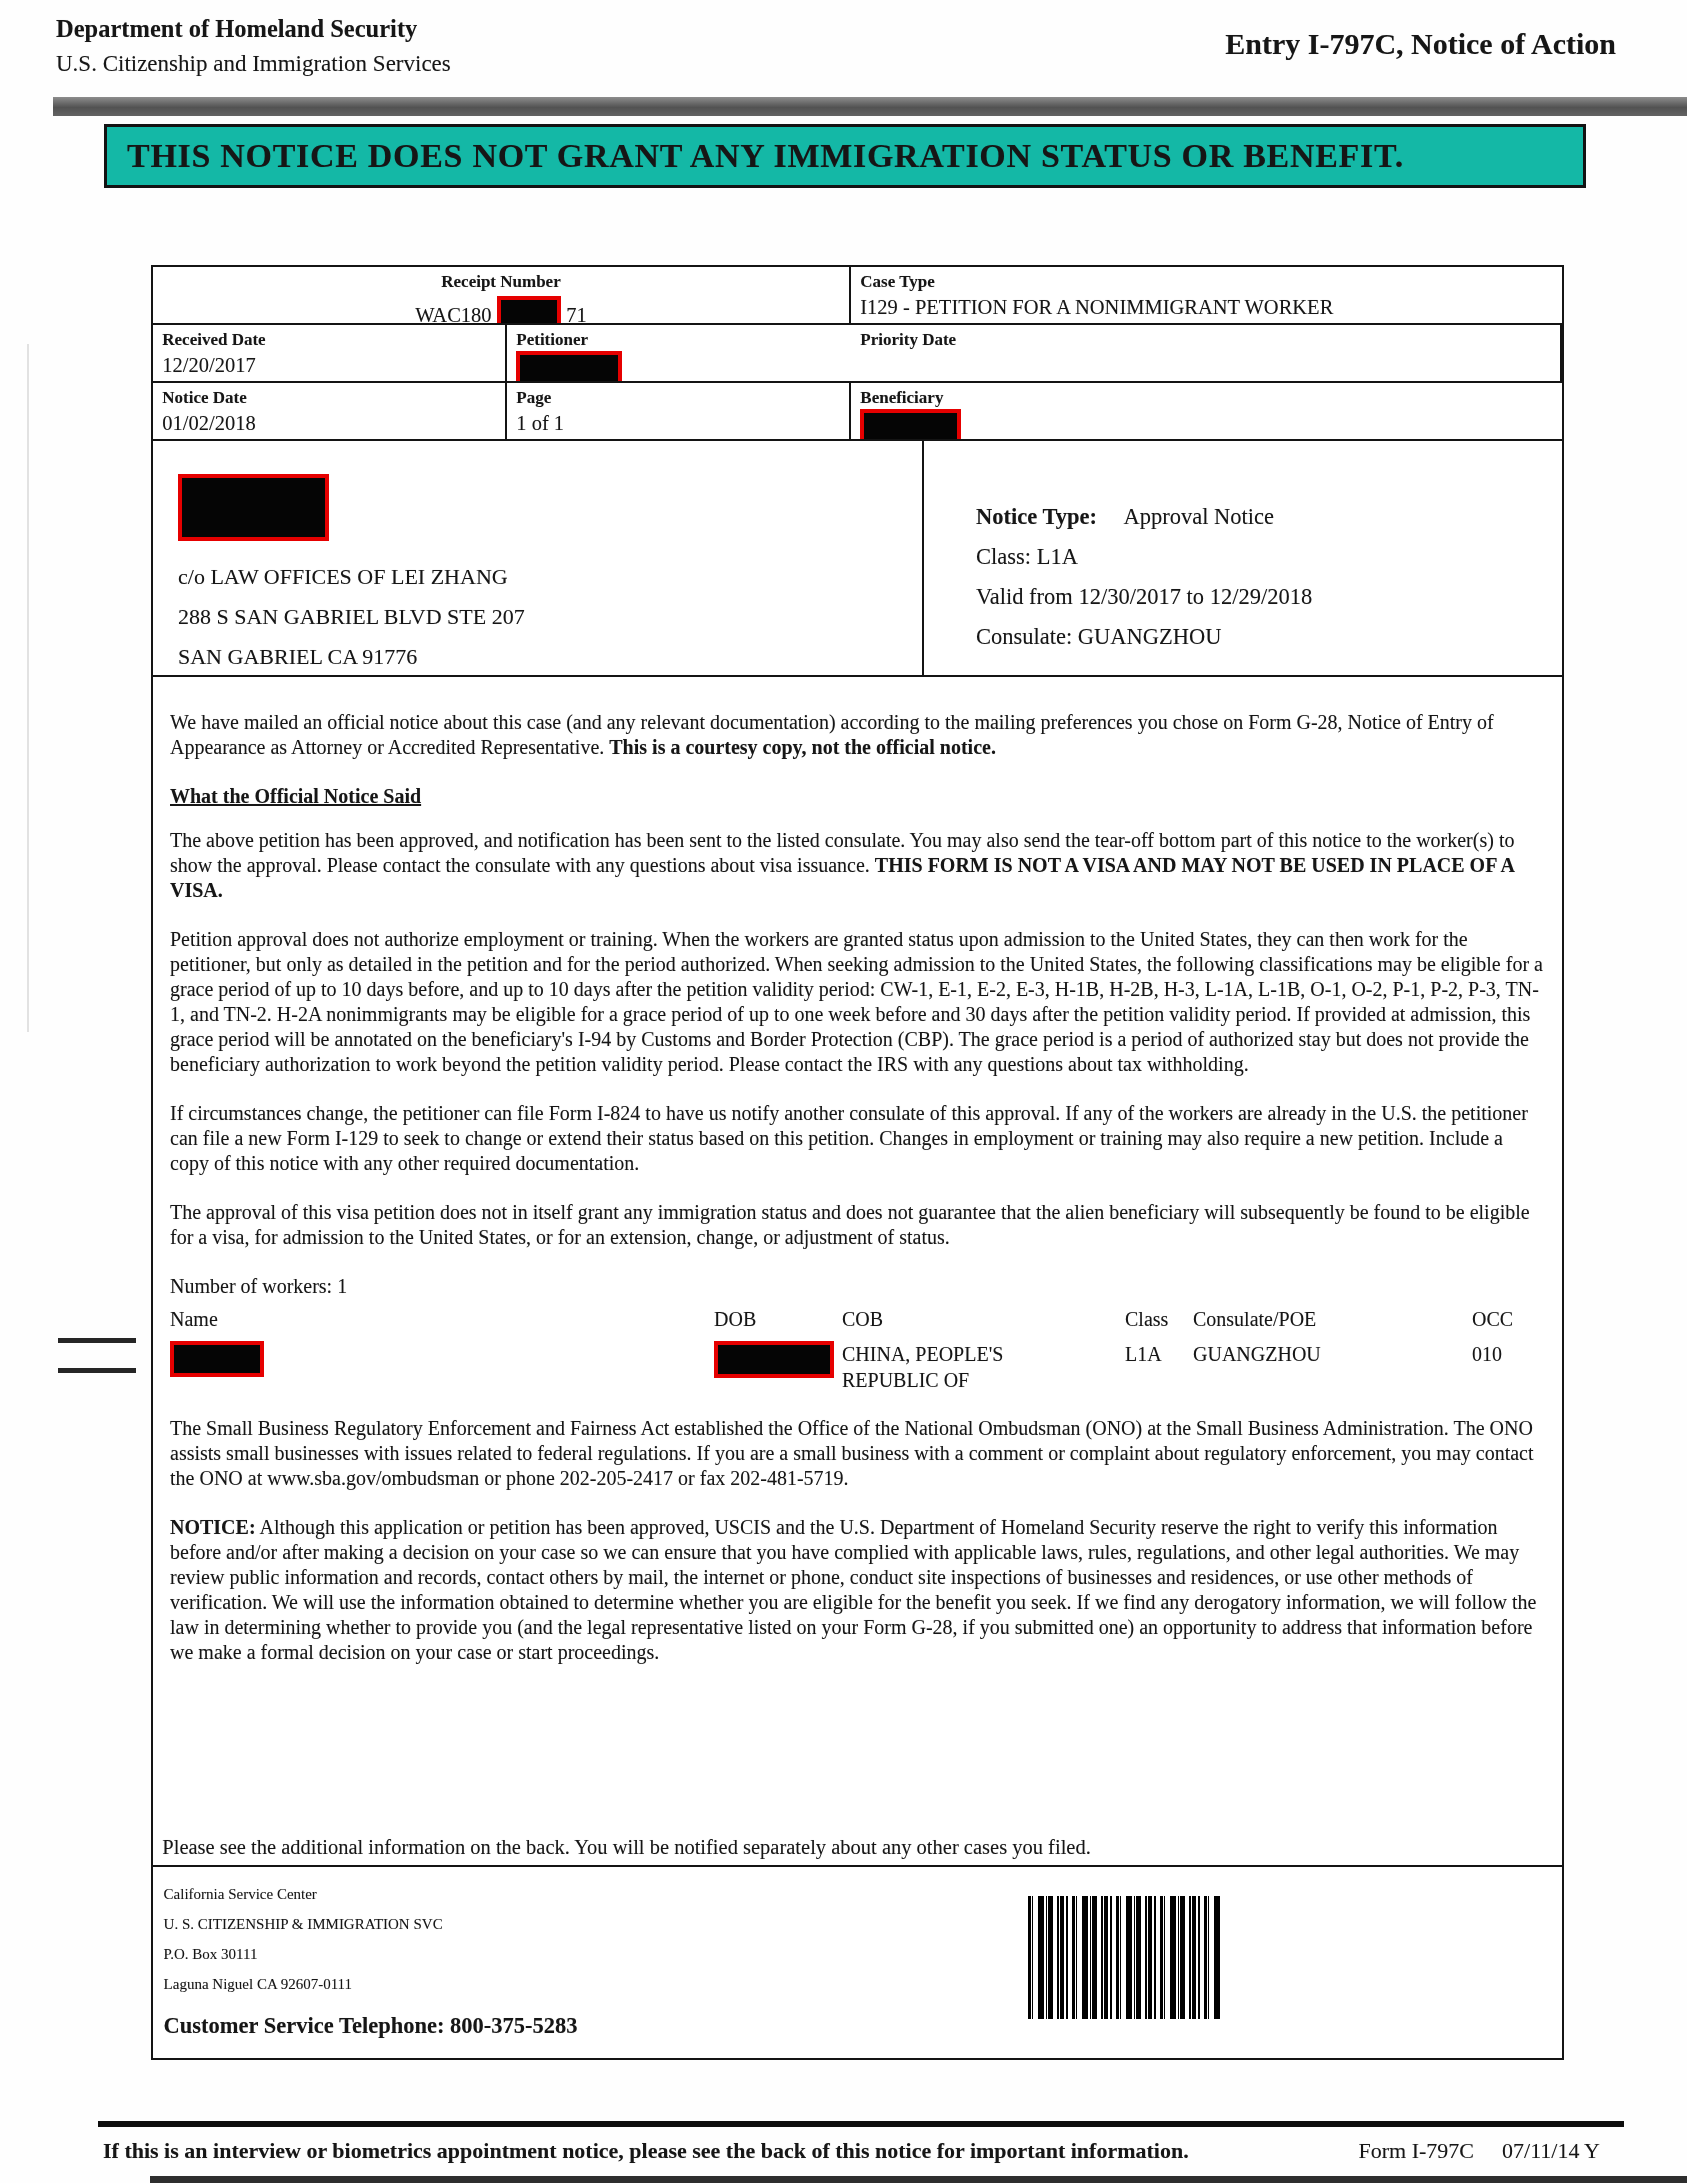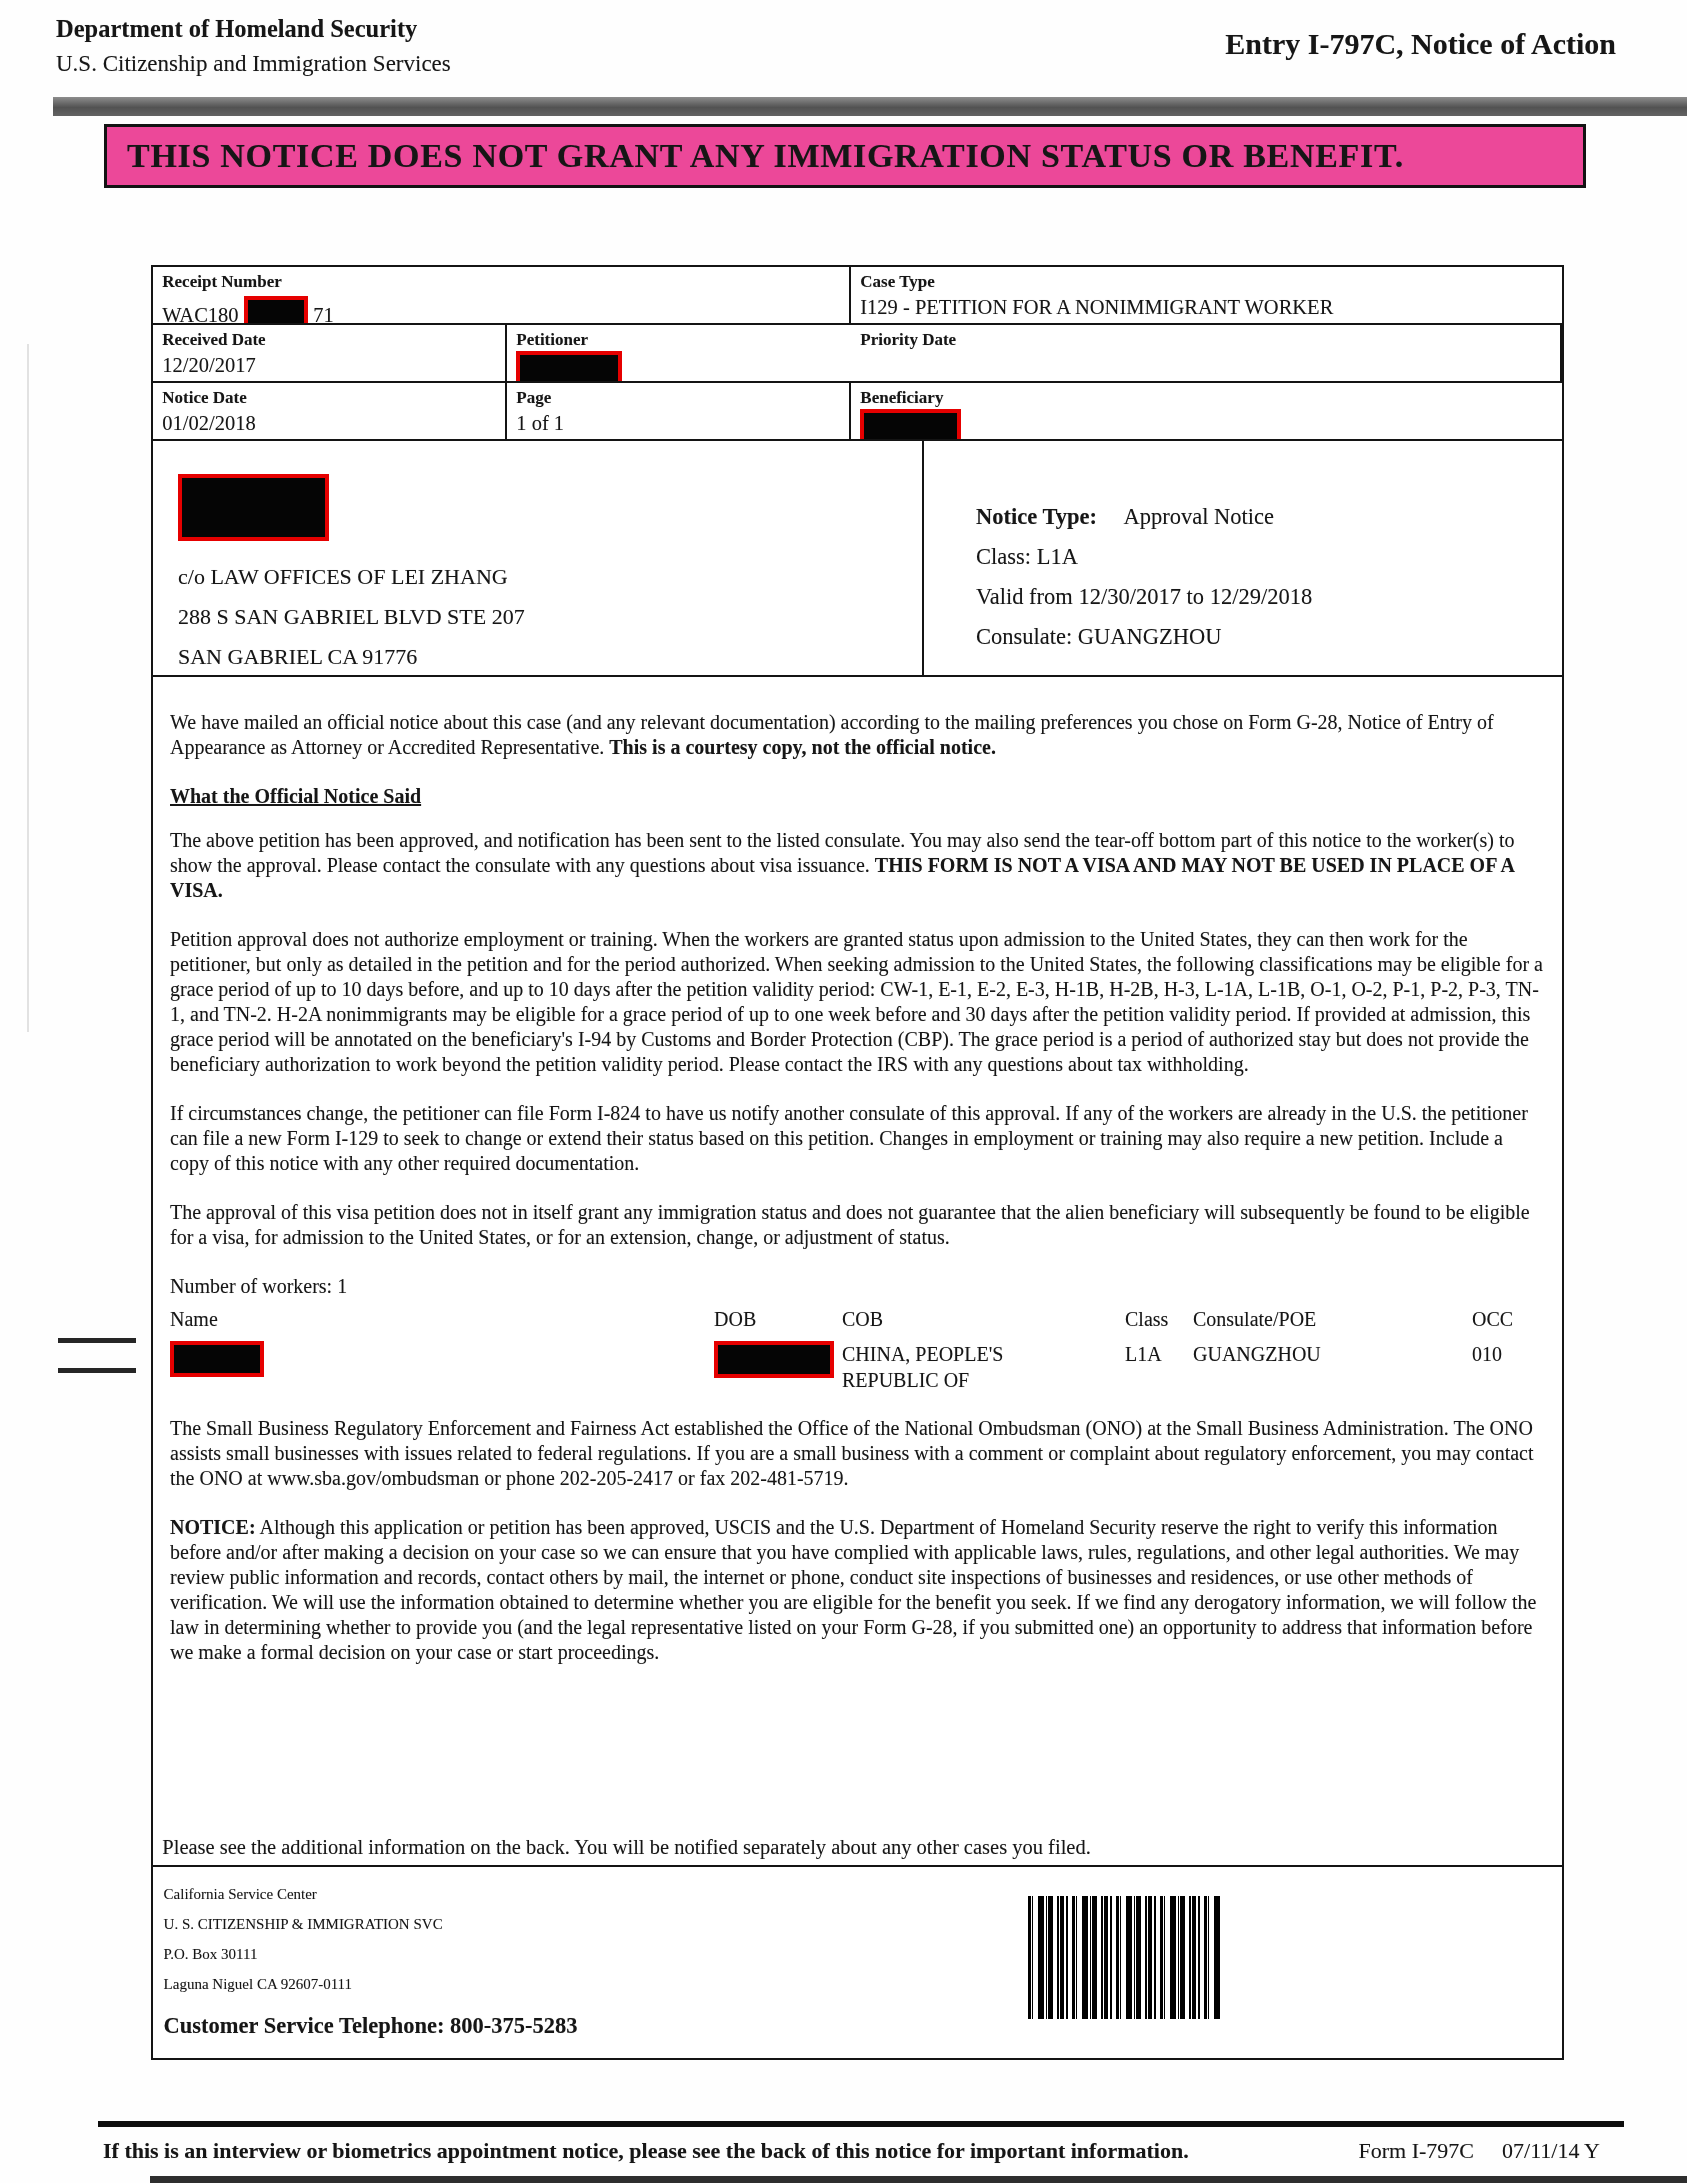--- a/index.html
+++ b/index.html
@@ -20,30 +20,30 @@
   .hdr-left .l1 { font-size:24.5px; font-weight:bold; }
   .hdr-left .l2 { font-size:23px; margin-top:8px; }
   .hdr-right { right:71px; top:26.5px; font-size:30px; font-weight:bold; }
   .hdr-bar { left:53px; top:97px; width:1634px; height:18.5px;
     background: linear-gradient(#8d8d8d, #525252 55%, #636363); }
 
   
   .banner { left:104px; top:124px; width:1482px; height:64px;
     border:3.3px solid #131313; display:flex; align-items:center;
     padding-left:20px; font-size:34px; font-weight:bold; letter-spacing:0.7px;
-    background:#ec4899; white-space:nowrap; }
+    background:#14b8a6; white-space:nowrap; }
 
   
   .doc { left:151px; top:265px; width:1413px; border:2.6px solid #141414; background:#fff; }
 
   .case-grid { display:grid; grid-template-columns:354px 344px 1fr; }
   .cell { border-right:2px solid #141414; border-bottom:2px solid #141414;
           padding:4.6px 9.3px 0 9.3px; height:58px; overflow:hidden; }
   .cell.last { border-right:none; }
-  .cell.span2 { grid-column:1 / 3; }
+  .cell.span2 { grid-column:1 / 3;text-align:center; }
   .cell .lbl { font-weight:bold; font-size:17px; }
   .cell .val { font-size:20.5px; margin-top:4px; white-space:nowrap; }
 
   .redact { background:#050505; border:4.6px solid #e60000; display:inline-block; }
   .r-receipt { width:64px;  height:37px; vertical-align:-10.6px; margin:0 5.3px; }
   .r-petitioner { width:106px; height:41px; margin-top:1.3px; }
   .r-beneficiary { width:101px; height:46px; margin-top:1.3px; }
   .r-name { width:151px; height:67px; display:block; }
   .r-wname { width:94px; height:36px; }
   .r-wdob { width:120px; height:37px; }

